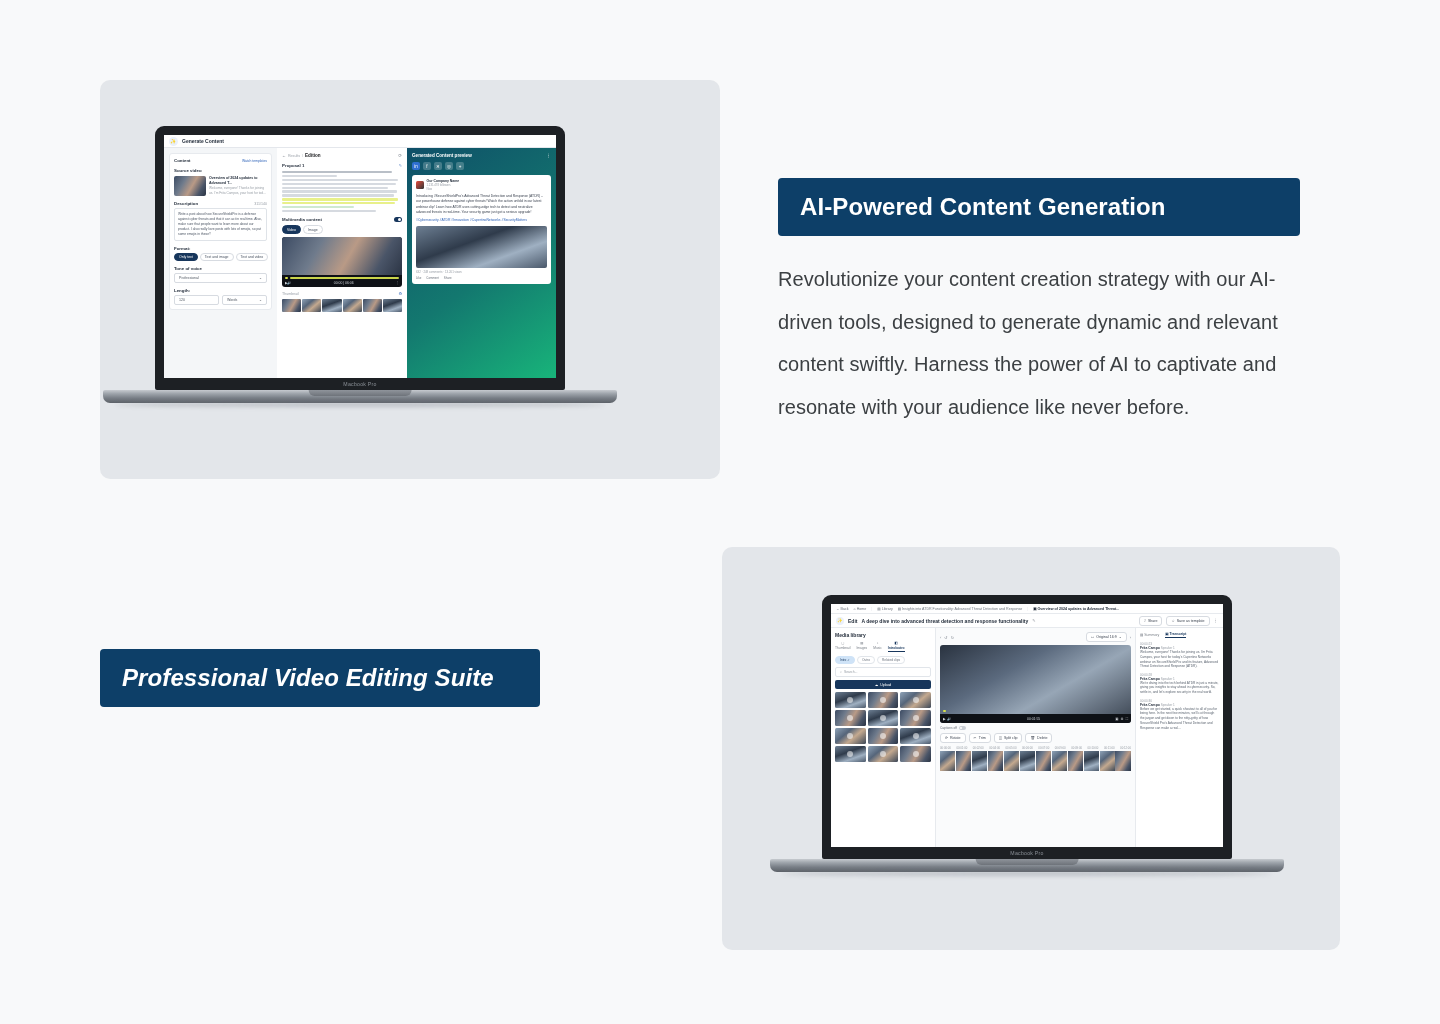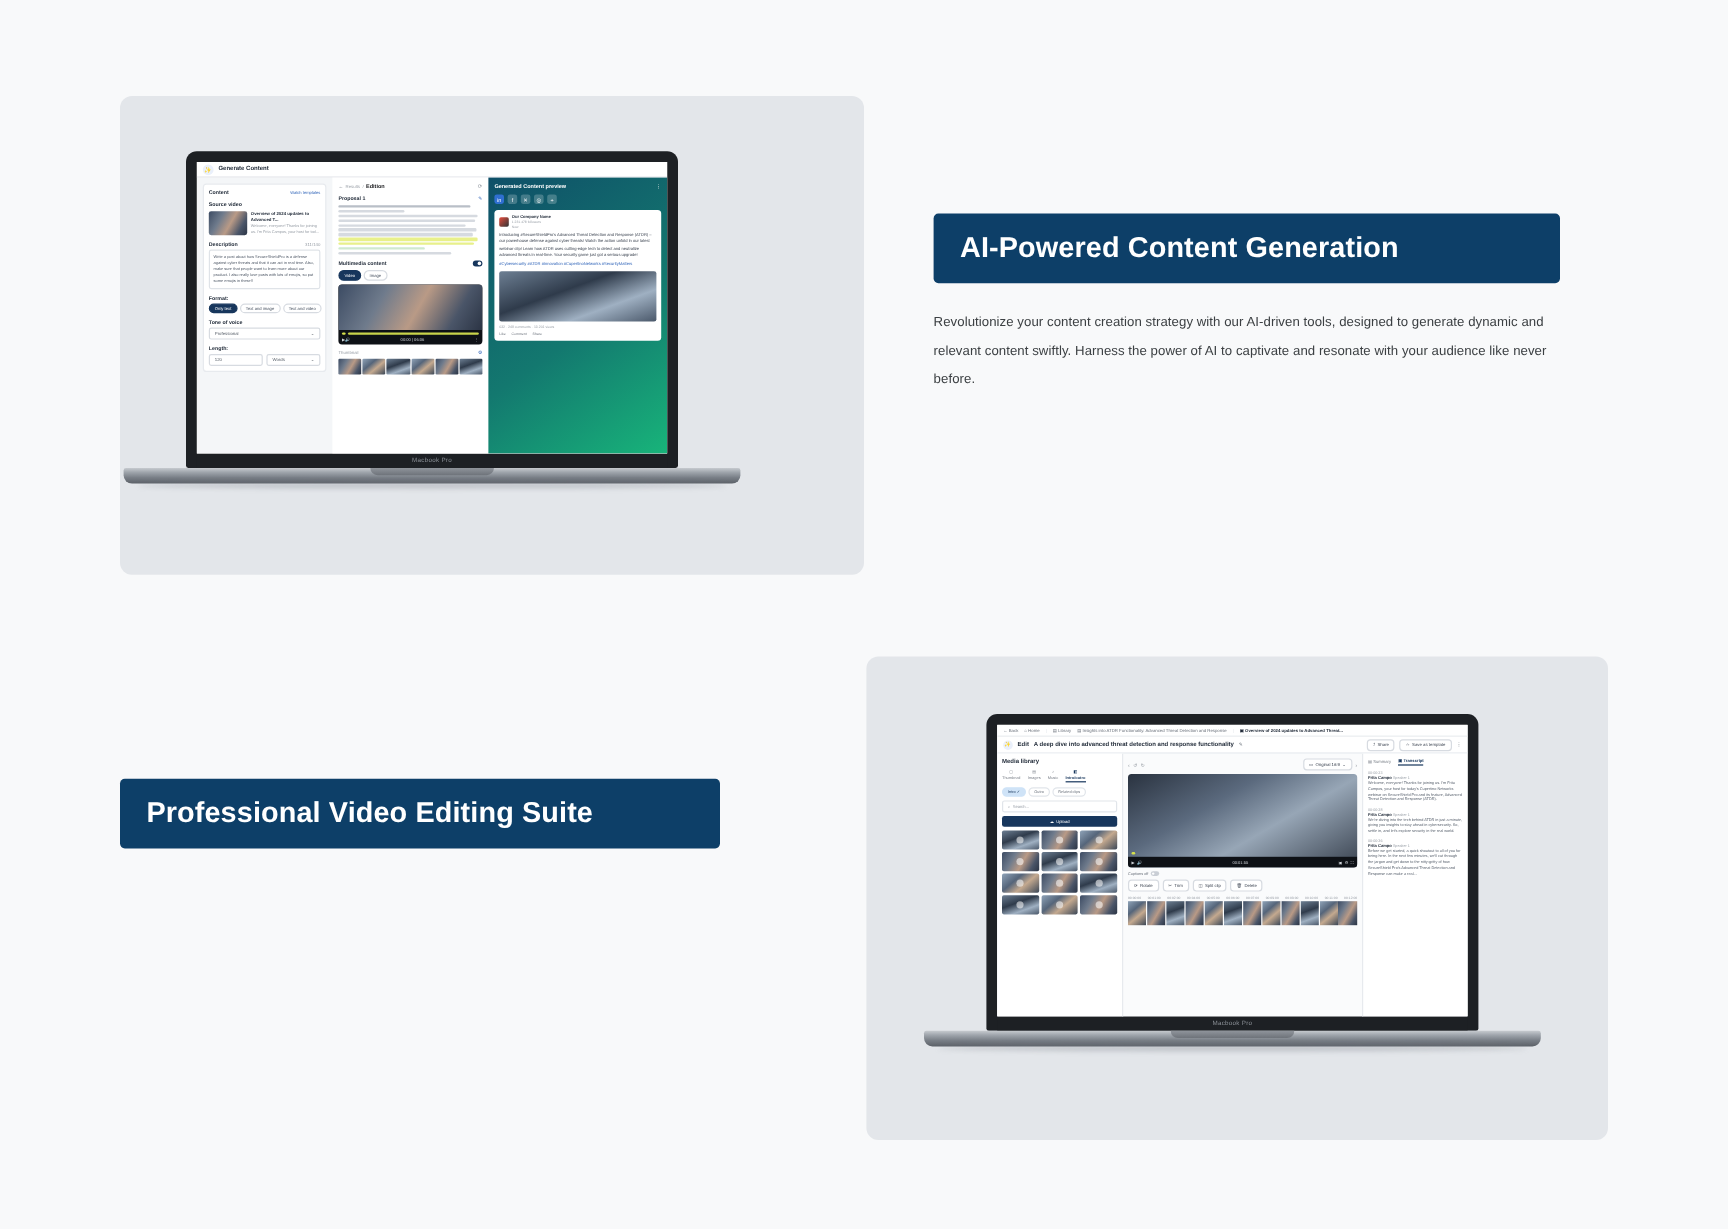--- a/index.html
+++ b/index.html
@@ -22,29 +22,29 @@
   .feature-title-bar .ft-title {
     color: #ffffff;
     font-size: 24px;
     font-weight: bold;
     letter-spacing: 0.1px;
     line-height: 1.1;
   }
   .feature-body {
     margin-top: 22px;
     color: #3c4043;
-    font-size: 11px;
+    font-size: 20px;
     line-height: 2.12;
     letter-spacing: 0.05px;
   }
 
   #feature-1 { left: 778px; top: 178px; width: 524px; }
   #feature-1 .feature-title-bar { width: 522px; }
   #feature-2 { left: 100px; top: 649px; width: 526px; }
-  #feature-2 .feature-title-bar { width: 500px; }
+  #feature-2 .feature-title-bar { width: 440px; font-style: italic; }
 
   
   .device-card {
     position: absolute;
     background: #e3e6ea;
     border-radius: 10px;
   }
   #card-1 { left: 100px; top: 80px; width: 620px; height: 399px; }
   #card-2 { left: 722px; top: 547px; width: 618px; height: 403px; }
 

